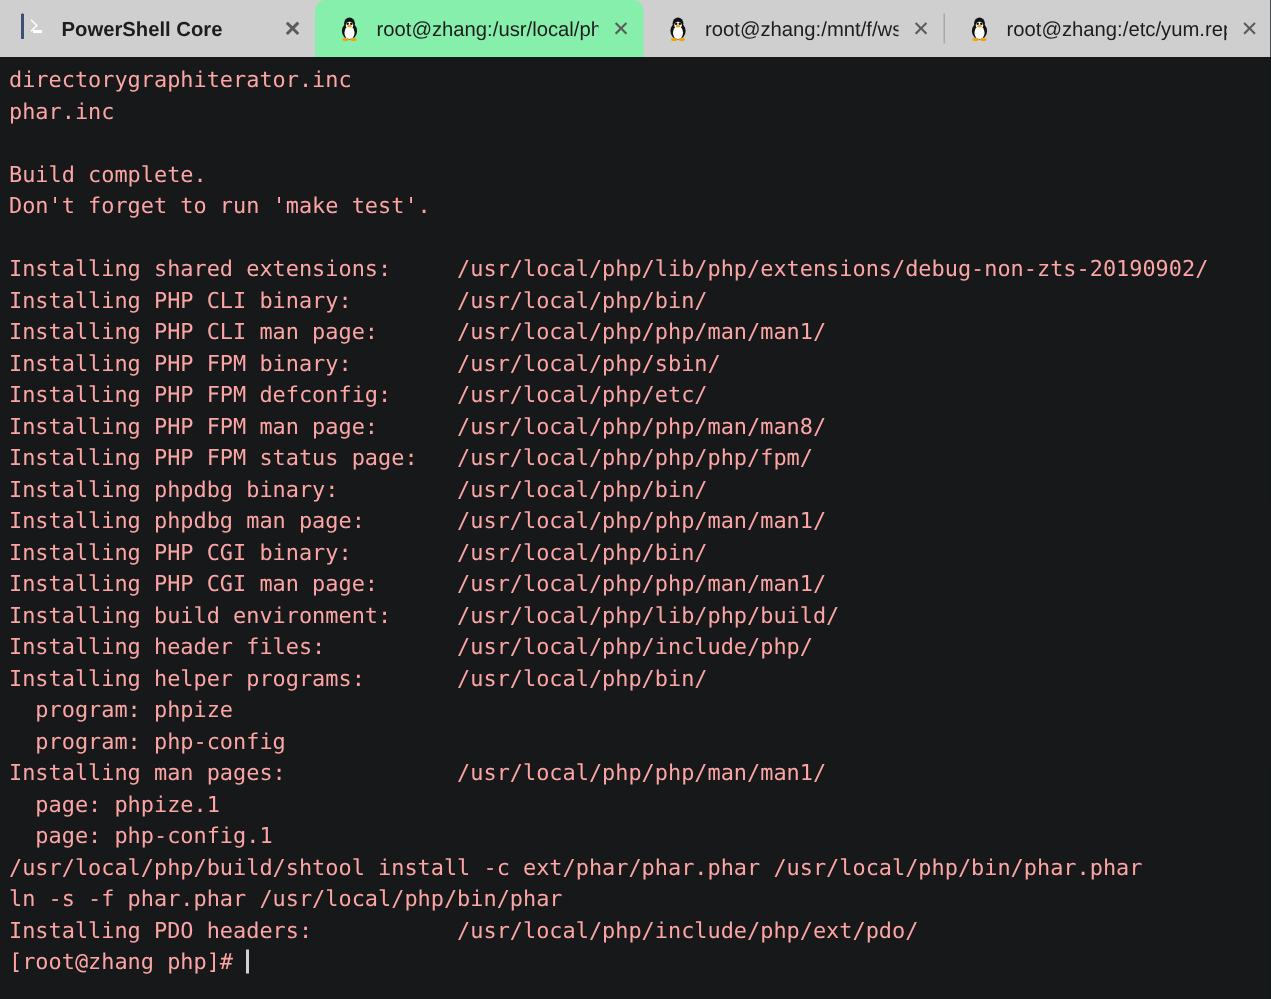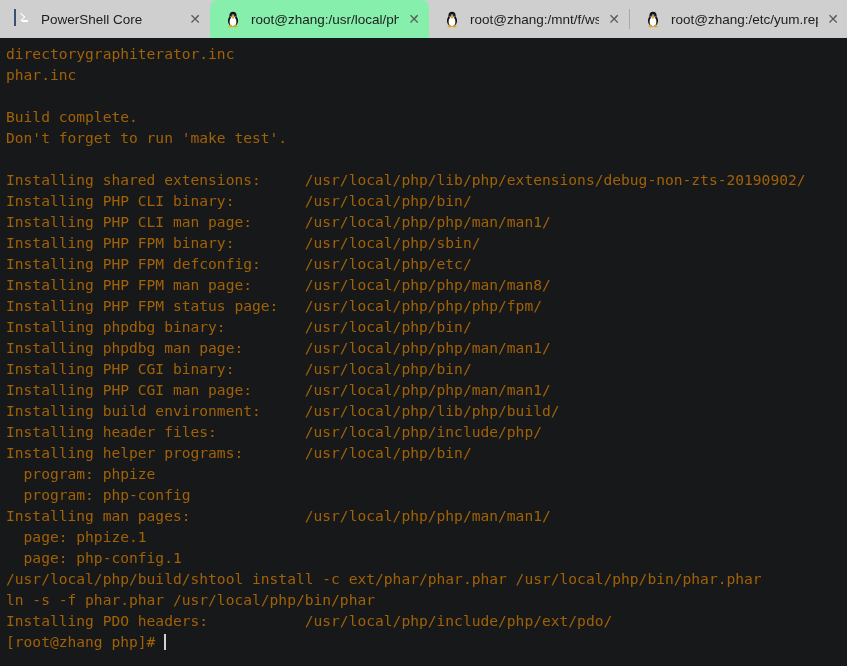--- a/index.html
+++ b/index.html
@@ -99,37 +99,37 @@
     height: 628px;
     background: #17181a;
     padding: 5px 0 0 6px;
     overflow: hidden;
   }
   #screen {
     font-family: "DejaVu Sans Mono", monospace;
     font-size: 14.6px;
     line-height: 21px;
     letter-spacing: 0px;
-    color: #a16207;
+    color: #fca5a5;
     white-space: pre;
   }
   .line { height: 21px; white-space: pre; }
   .cursor {
     display: inline-block;
     width: 1.5px;
     height: 16px;
     background: #d2d2d2;
     vertical-align: -3px;
   }
 </style>
 </head>
 <body>
 
 <div id="tabbar">
-    <div class="tab" style="width: 210px;">
+    <div class="tab" style="width: 210px; font-weight: bold;">
       <span class="tab-icon"><span class="ps-icon"></span></span>
       <span class="tab-label">PowerShell Core</span>
       <span class="tab-close">✕</span>
     </div>
     <div class="tab active" style="width: 219px;">
       <span class="tab-icon">
         <svg class="tux" viewBox="0 0 32 32">
           <ellipse cx="16" cy="19" rx="9" ry="10" fill="#111111"></ellipse>
           <ellipse cx="16" cy="10" rx="6.4" ry="7" fill="#111111"></ellipse>
           <ellipse cx="16" cy="21" rx="6" ry="7.5" fill="#ffffff"></ellipse>

